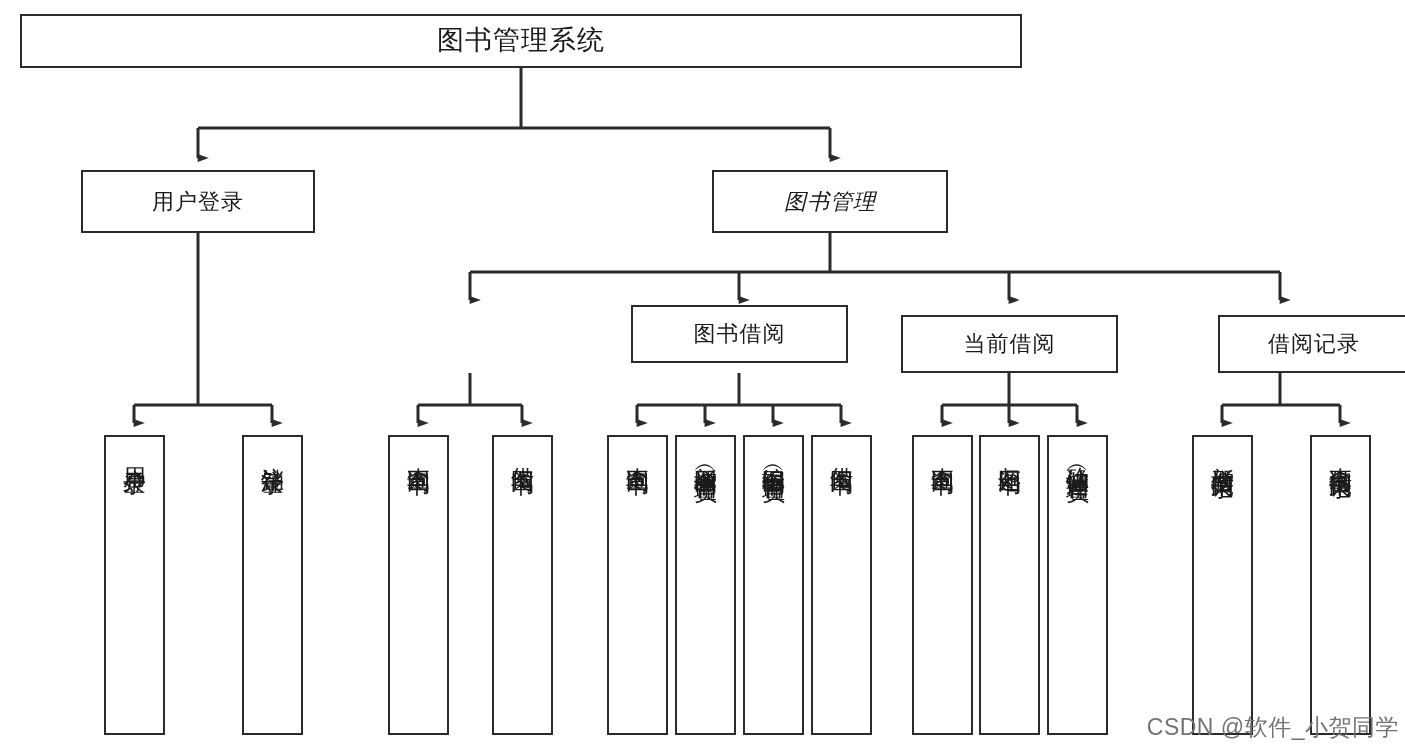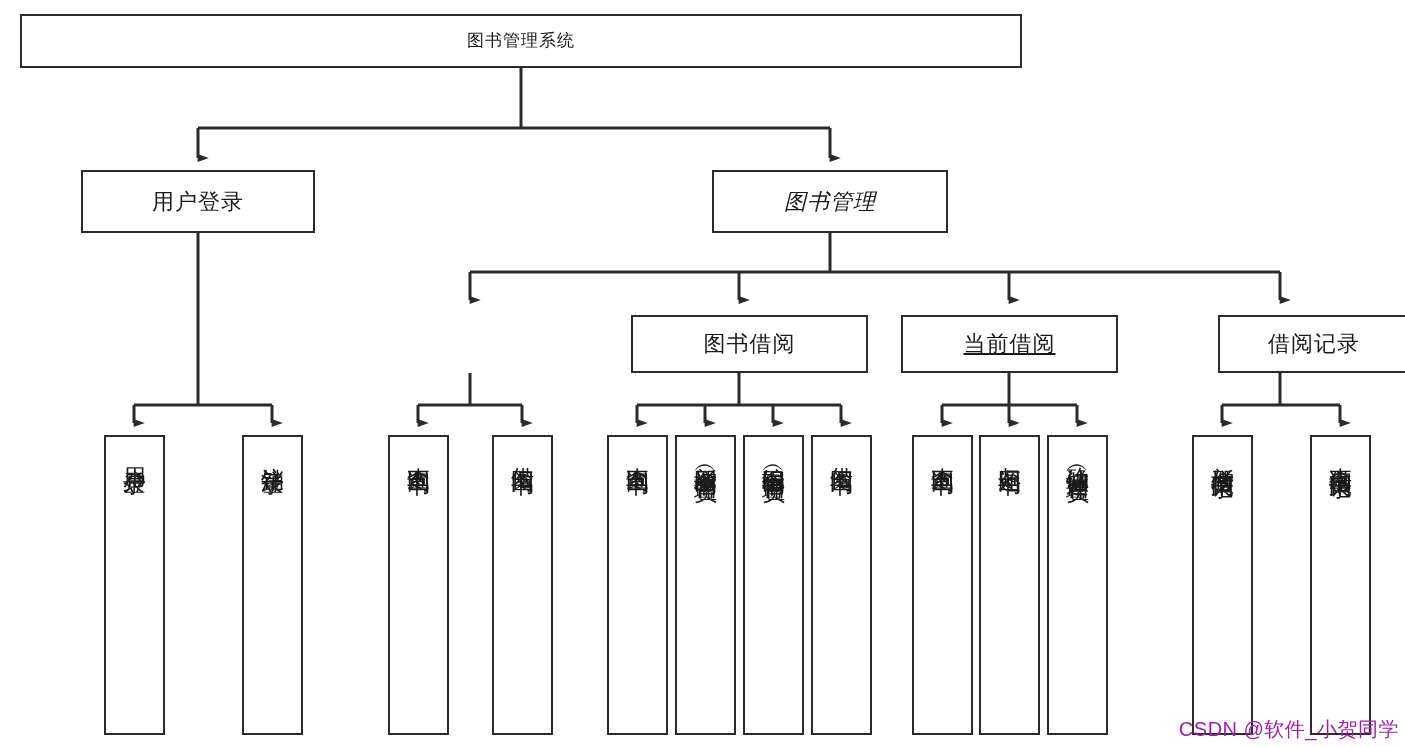--- a/index.html
+++ b/index.html
@@ -44,43 +44,43 @@
     line-height: 1.18;
     color: #1a1a1a;
     white-space: nowrap;
   }
   
   .node.horiz .node-label {
     font-size: 22px;
     letter-spacing: 1px;
   }
   .node.root .node-label {
-    font-size: 17px;
+    font-size: 27px;
   }
   
   .node.vert {
     align-items: flex-start;
     justify-content: center;
     padding-top: 12px;
   }
   .node.vert .node-label {
     writing-mode: vertical-rl;
     text-orientation: upright;
     font-size: 23px;
     line-height: 1.0;
     letter-spacing: 2px;
     white-space: nowrap;
     transform: none;
   }
   .watermark {
     position: absolute;
     right: 6px;
     bottom: 4px;
-    font-size: 20px;
-    color: #a21caf;
+    font-size: 23px;
+    color: #737373;
     z-index: 5;
     white-space: nowrap;
     letter-spacing: 0.5px;
   }
 </style>
 </head>
 <body>
 
 <div id="canvas">
 
@@ -144,25 +144,25 @@
 
   <div class="node horiz" style="left:81px; top:170px; width:234px; height:63px;">
     <span class="node-label">用户登录</span>
   </div>
 
   <div class="node horiz" style="left:712px; top:170px; width:236px; height:63px;font-style:italic;">
     <span class="node-label">图书管理</span>
   </div>
 
 
-  <div class="node horiz" style="left:631px; top:315px; width:237px; height:58px;">
+  <div class="node horiz" style="left:631px; top:305px; width:217px; height:58px;">
     <span class="node-label">图书借阅</span>
   </div>
 
-  <div class="node horiz" style="left:901px; top:315px; width:217px; height:58px;text-decoration:underline;">
+  <div class="node horiz" style="left:901px; top:315px; width:217px; height:58px;">
     <span class="node-label">当前借阅</span>
   </div>
 
   <div class="node horiz" style="left:1172px; top:315px; width:192px; height:58px;margin-left:46px;">
     <span class="node-label">借阅记录</span>
   </div>
 
   <div class="node vert" style="left:104px; top:435px; width:61px; height:300px;">
     <span class="node-label">用户登录</span>
   </div>

